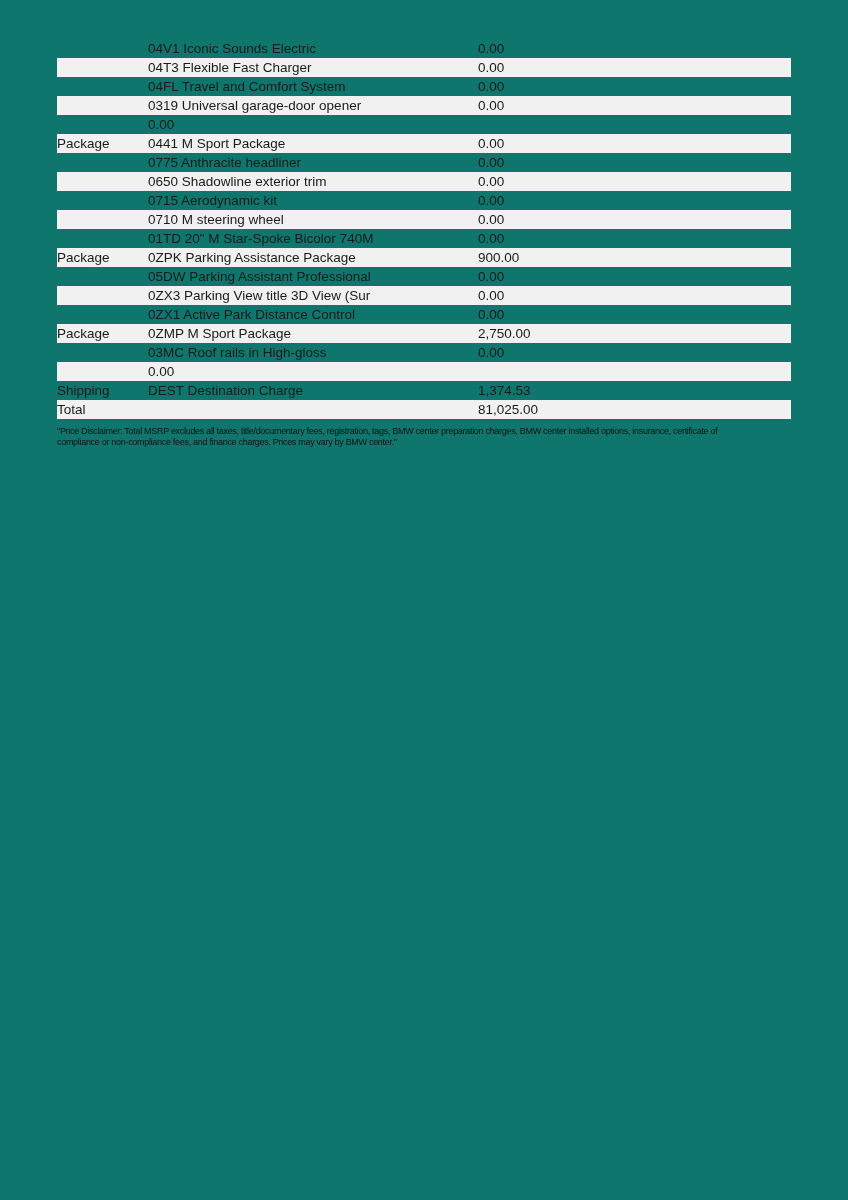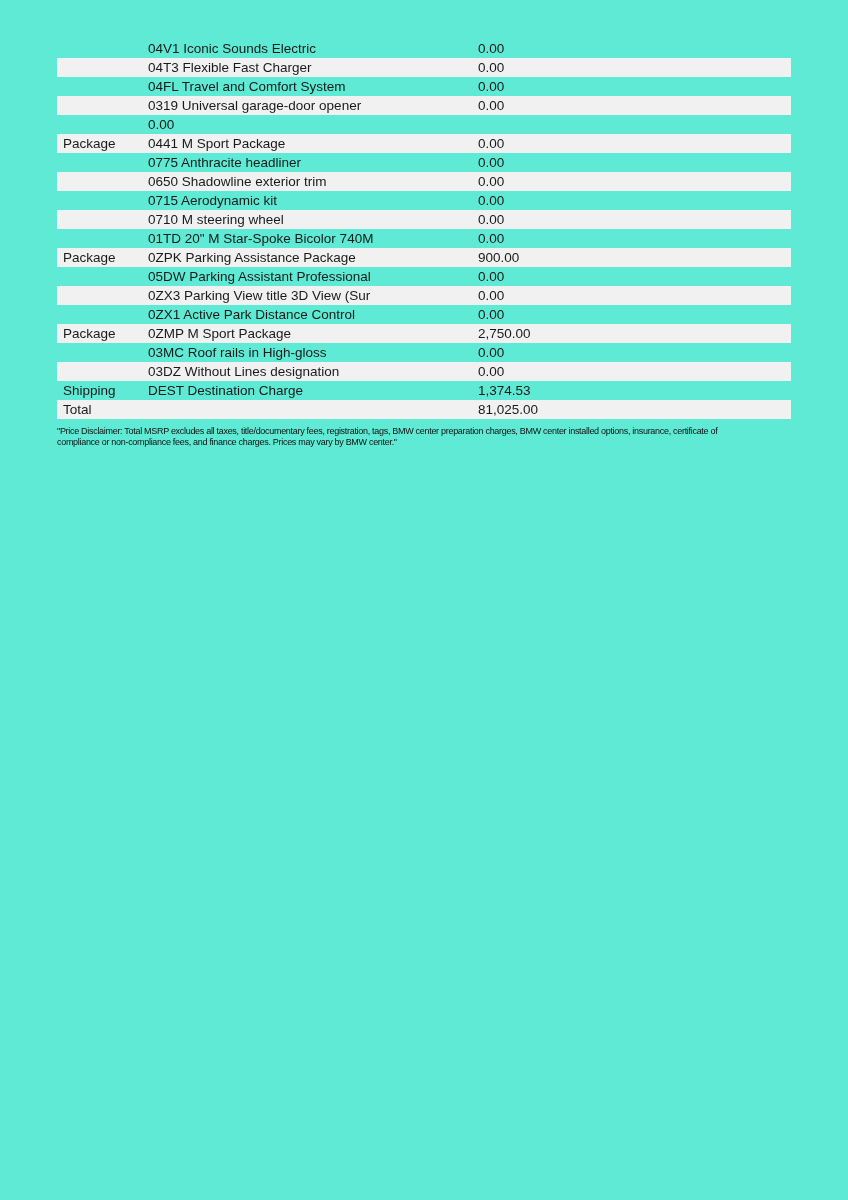--- a/index.html
+++ b/index.html
@@ -8,38 +8,38 @@
     width: 848px;
     height: 1200px;
     position: relative;
     font-family: "Liberation Sans", sans-serif;
     color: #1a1a1a;
     overflow: hidden;
   }
   .page {
     position: absolute;
     inset: 0;
-    background: #5eead4;
+    background: #0f766e;
   }
   .options-table {
     position: absolute;
     left: 57px;
     top: 39px;
     width: 734px;
   }
   .row {
     display: flex;
     height: 19px;
     line-height: 19px;
     font-size: 13.5px;
     white-space: nowrap;
   }
   .row:nth-child(even) { background: #f1f1f1; }
   .cell { overflow: hidden; }
-  .cell.cat   { width: 91px;  padding-left: 6px; }
+  .cell.cat   { width: 91px;  }
   .cell.desc  { width: 330px; }
   .cell.price { width: 132px; }
   .cell.tail  { flex: 1; }
   .disclaimer {
     position: absolute;
     left: 57px;
     top: 426px;
     font-size: 9px;
     line-height: 11px;
     letter-spacing: -0.3px;
@@ -149,21 +149,20 @@
         <div class="cell tail"></div>
       </div>
       <div class="row">
         <div class="cell cat"></div>
         <div class="cell desc">03MC Roof rails in High-gloss</div>
         <div class="cell price">0.00</div>
         <div class="cell tail"></div>
       </div>
       <div class="row">
         <div class="cell cat"></div>
-        <div class="cell desc">03DZ Without Lines designation</div>
         <div class="cell price">0.00</div>
         <div class="cell tail"></div>
       </div>
       <div class="row">
         <div class="cell cat">Shipping</div>
         <div class="cell desc">DEST Destination Charge</div>
         <div class="cell price">1,374.53</div>
         <div class="cell tail"></div>
       </div>
       <div class="row">

